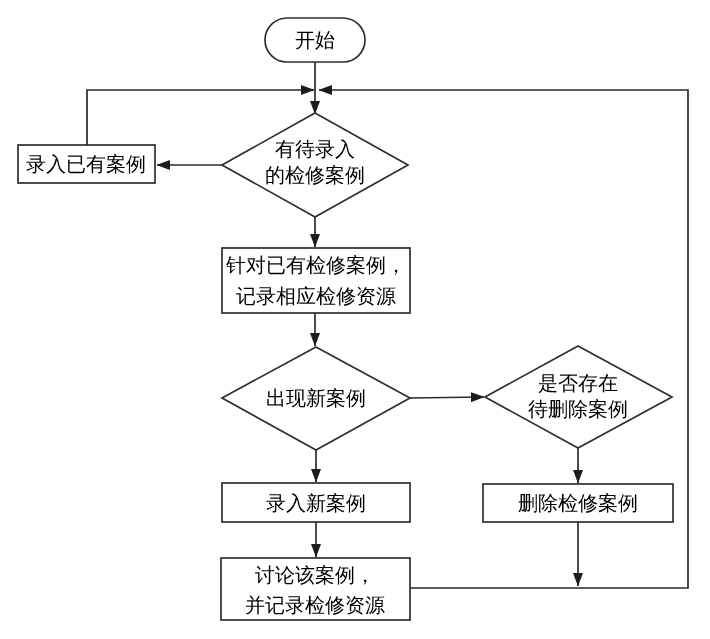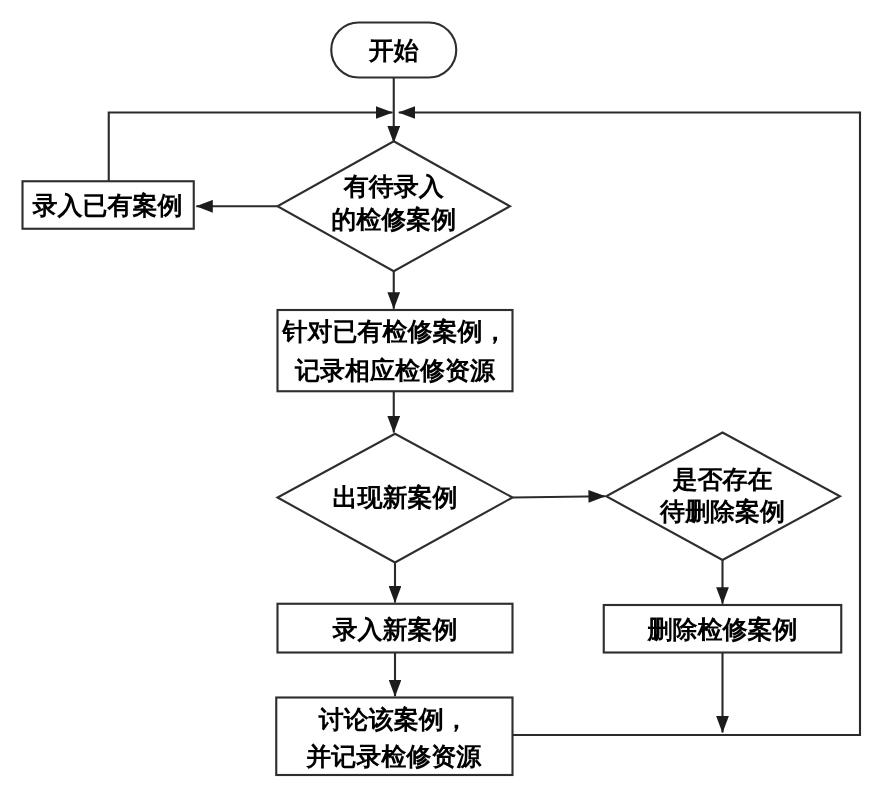--- a/index.html
+++ b/index.html
@@ -6,21 +6,20 @@
     margin: 0;
     padding: 0;
     background: #ffffff;
   }
   .canvas {
     position: relative;
     width: 710px;
     height: 639px;
     background: #ffffff;
     overflow: hidden;
-    font-weight: bold;
   }
   svg { display: block; }
   .conn {
     fill: none;
     stroke: #2b2b2b;
     stroke-width: 1.7;
   }
   .shape {
     fill: #ffffff;
     stroke: #2e2e2e;

